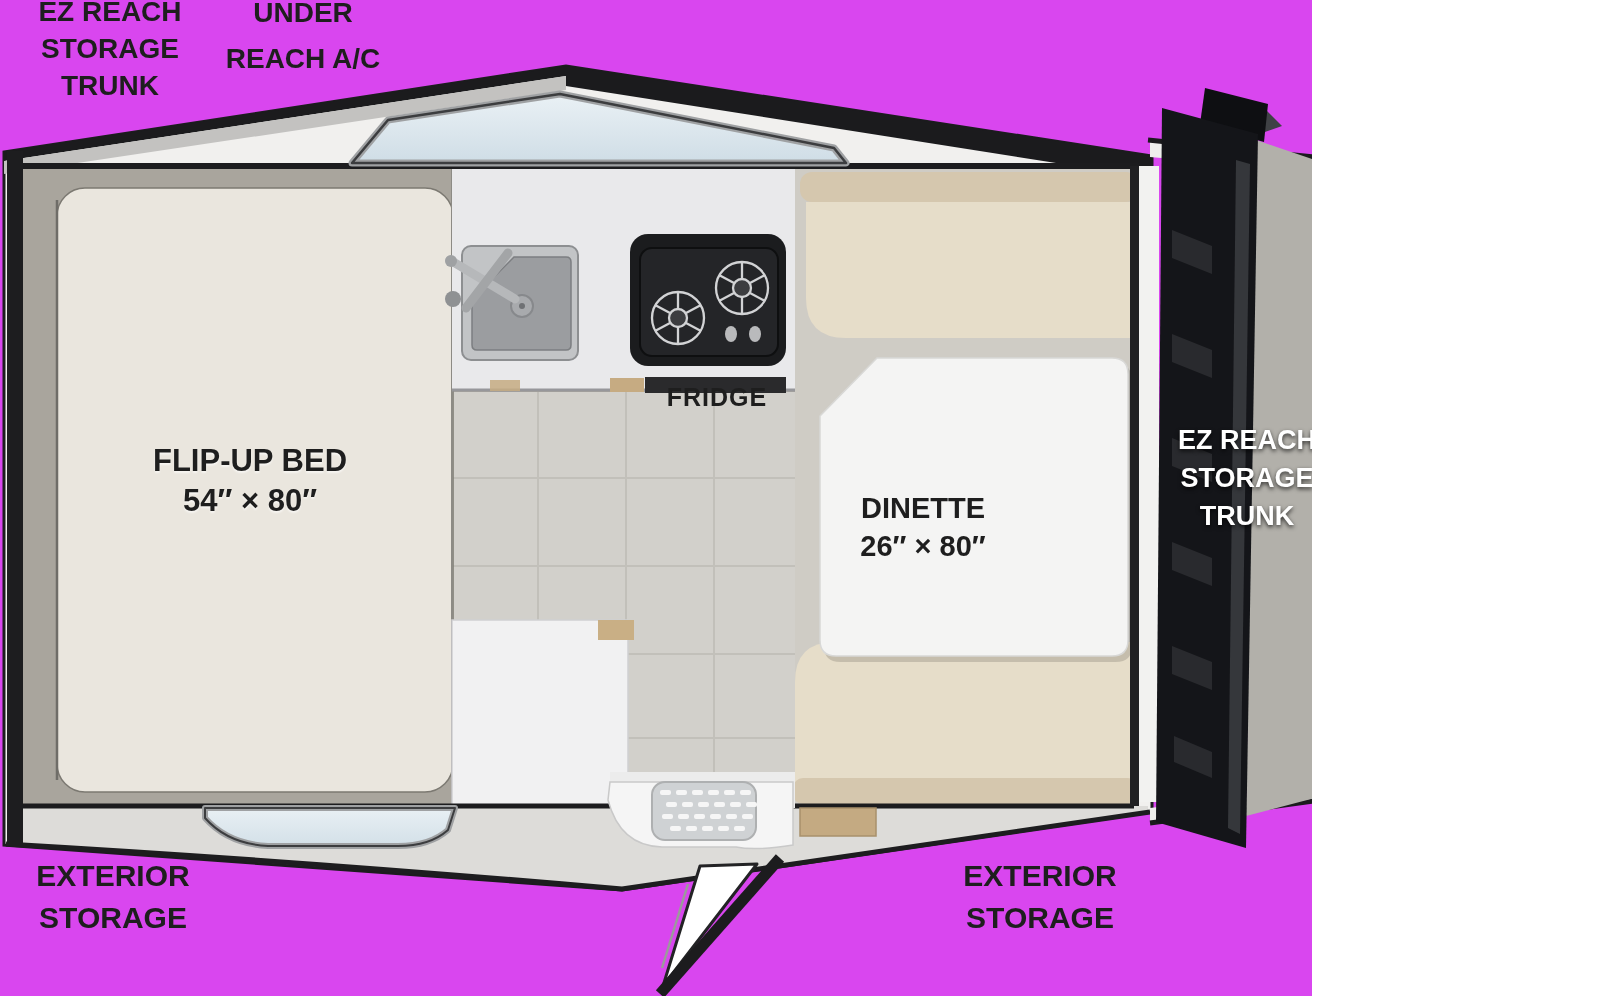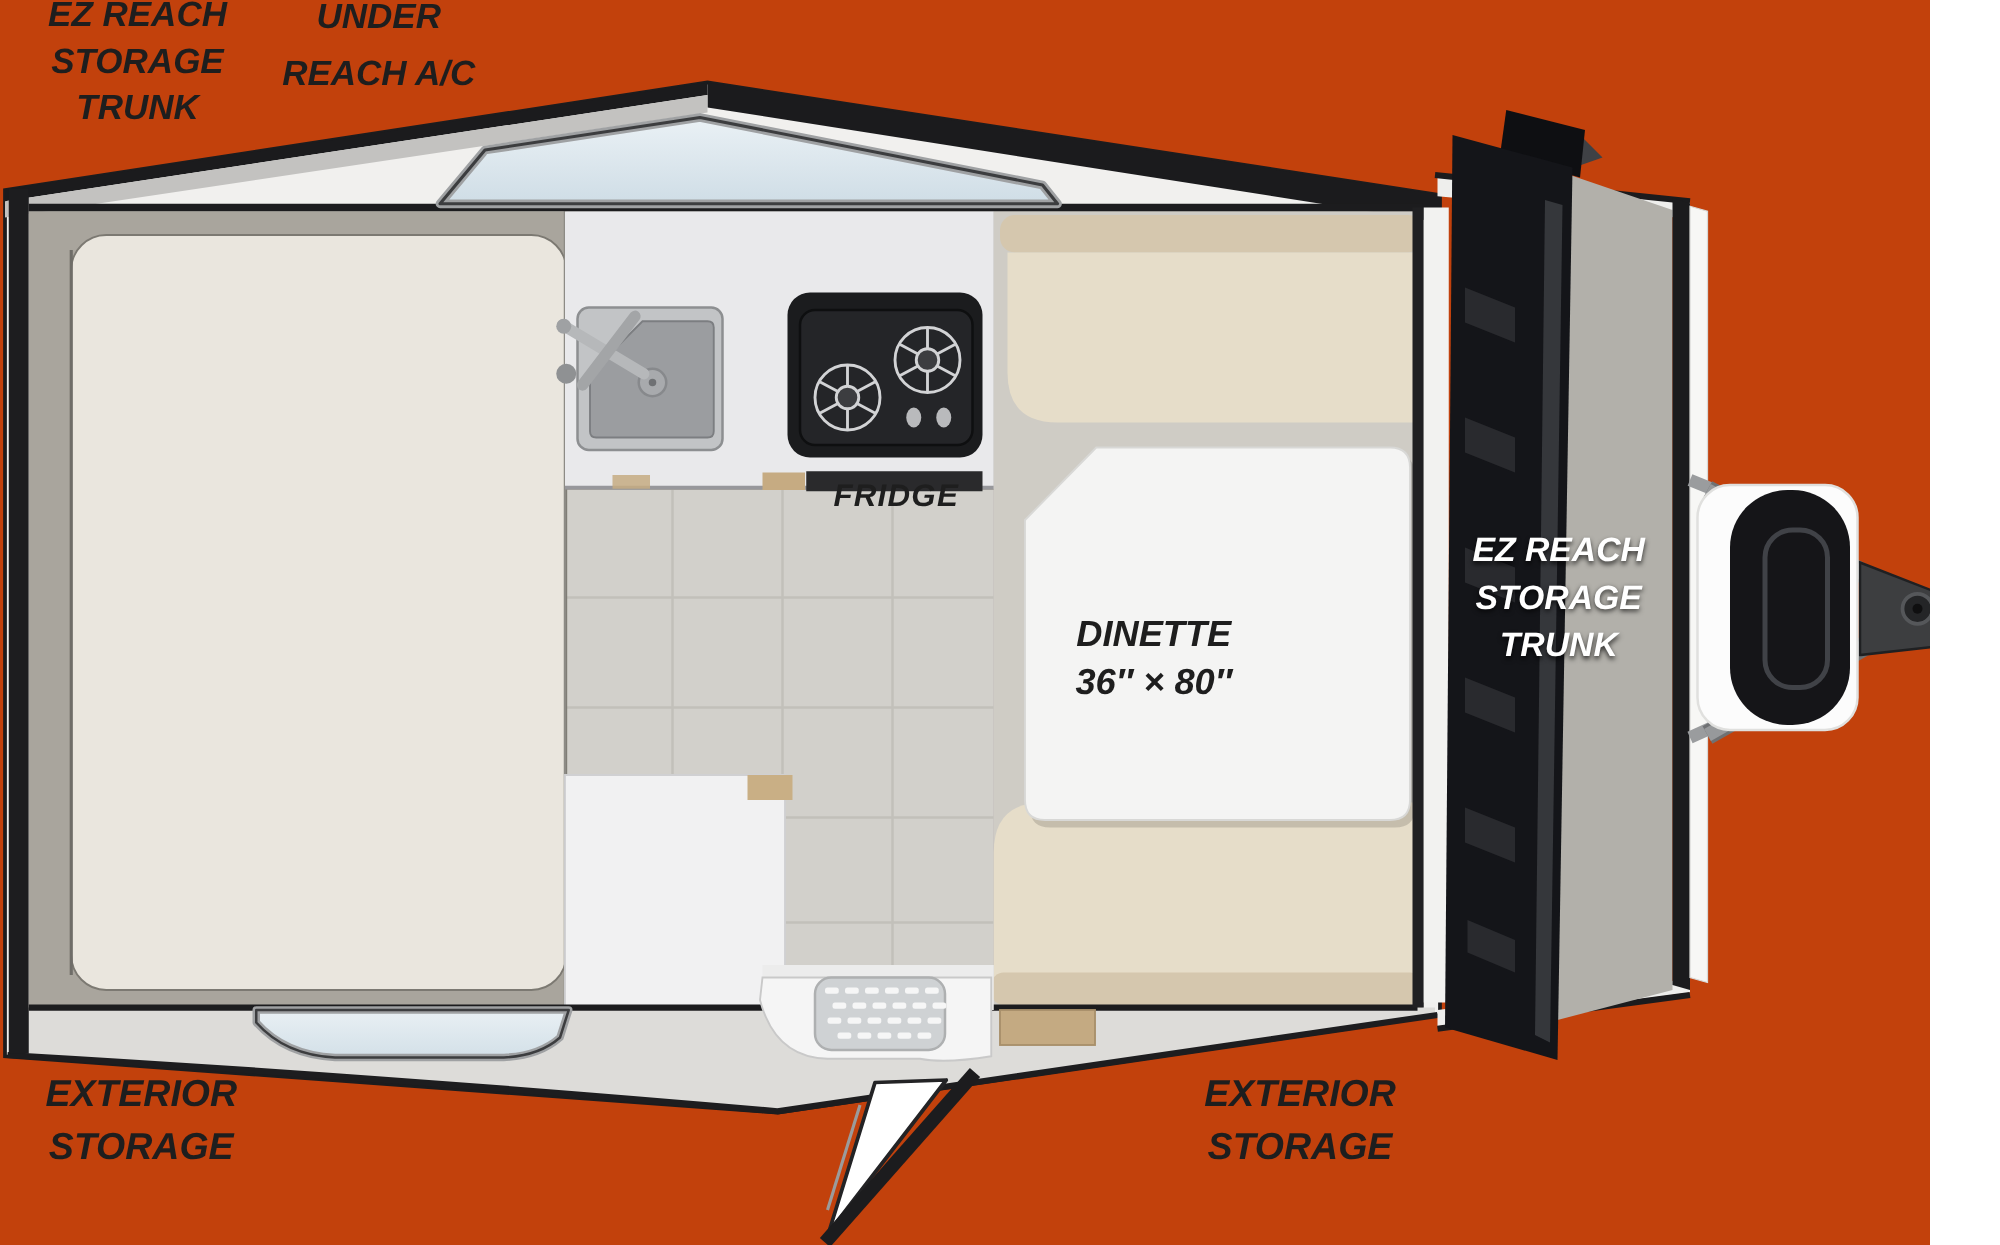--- a/index.html
+++ b/index.html
@@ -1,19 +1,18 @@
 <!DOCTYPE html>
 <html><head>
 <meta charset="utf-8">
 <style>
   html,body{margin:0;padding:0;background:#ffffff;}
   #stage{
-    position:relative;width:1544px;height:996px;background:#c2410c;overflow:hidden;
+    position:relative;width:1312px;height:996px;background:#d946ef;overflow:hidden;
     font-family:"Liberation Sans",sans-serif;
-    font-style:italic;
   }
   #plan-svg{position:absolute;left:0;top:0;}
   .label{
     position:absolute;font-weight:bold;color:#1e1e1e;text-align:center;
     font-family:"Liberation Sans",sans-serif;white-space:nowrap;
   }
   .label span{display:block;}
   .lbl-sm{font-size:28px;line-height:37px;letter-spacing:0px;}
   .lbl-ac{font-size:28px;line-height:46px;}
   .lbl-bed{font-size:31px;line-height:40px;text-shadow:0 2px 2px rgba(255,255,255,0.6);}
@@ -246,28 +245,32 @@
     <span>EZ REACH</span>
     <span>STORAGE</span>
     <span>TRUNK</span>
   </div>
 
   <div class="label lbl-ac" style="left:183px; top:-10px; width:240px;">
     <span>UNDER</span>
     <span>REACH A/C</span>
   </div>
 
+  <div class="label lbl-bed" style="left:90px; top:441px; width:320px;">
+    <span>FLIP-UP BED</span>
+    <span>54″ × 80″</span>
+  </div>
 
   <div class="label lbl-fridge" style="left:637px; top:384px; width:160px;">
     <span>FRIDGE</span>
   </div>
 
   <div class="label lbl-dinette" style="left:783px; top:447px; width:280px;margin-top:42px;">
     <span>DINETTE</span>
-    <span>36″ × 80″</span>
+    <span>26″ × 80″</span>
   </div>
 
   <div class="label lbl-trunk-front" style="left:1137px; top:421px; width:220px;">
     <span>EZ REACH</span>
     <span>STORAGE</span>
     <span>TRUNK</span>
   </div>
 
   <div class="label lbl-ext" style="left:-17px; top:855px; width:260px;">
     <span>EXTERIOR</span>

